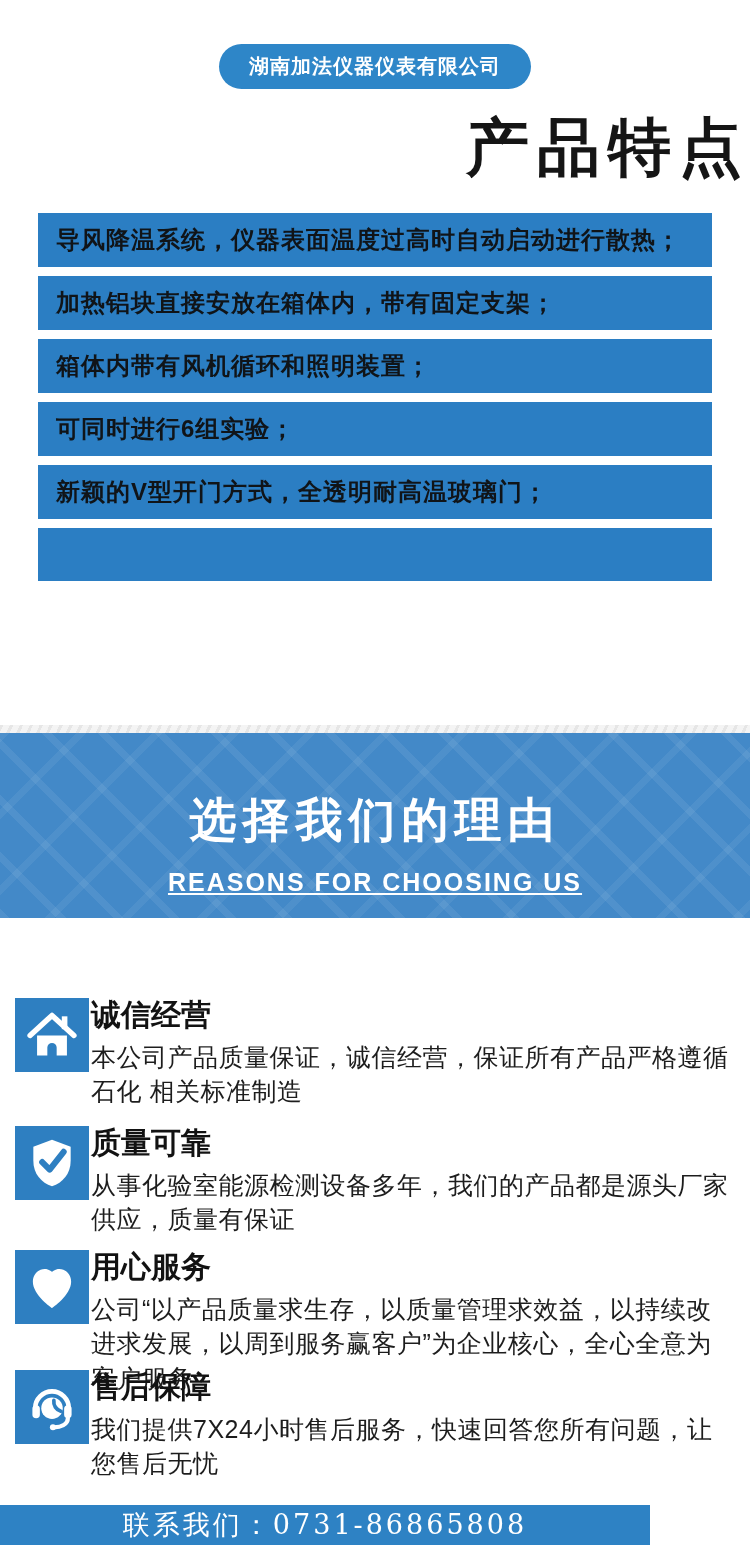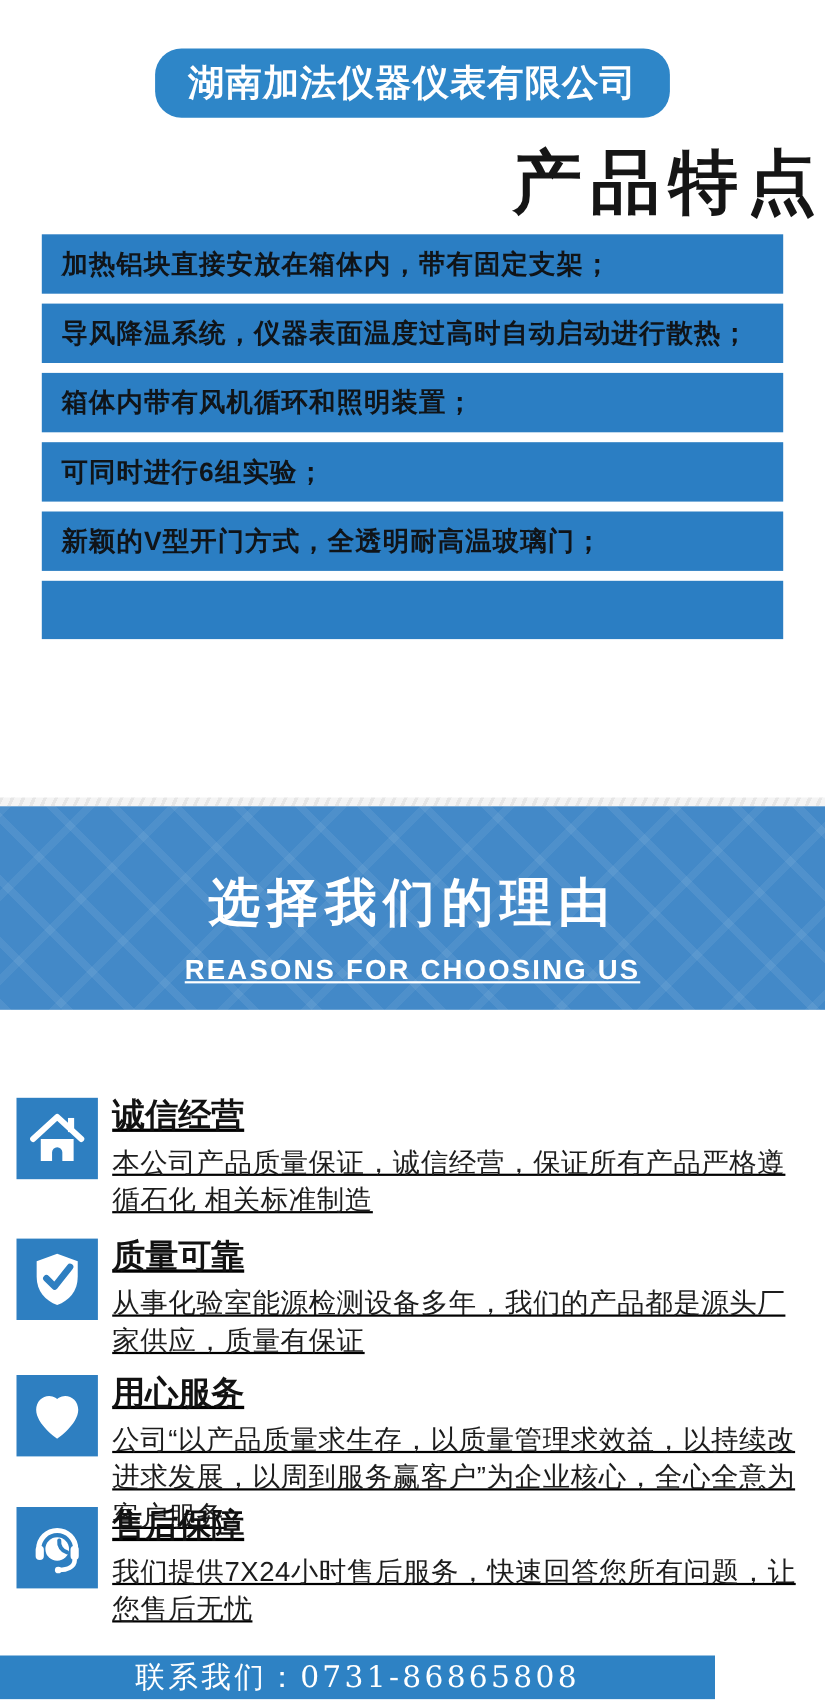--- a/index.html
+++ b/index.html
@@ -12,21 +12,21 @@
     overflow:hidden;
     font-family:"Liberation Sans", sans-serif;
   }
 
   
   .badge-pill {
     margin:44px auto 0 auto;
     width:max-content;
     background:#2e86c8;
     color:#ffffff;
-    font-size:33px;
+    font-size:20px;
     font-weight:bold;
     padding:9px 30px;
     border-radius:24px;
     letter-spacing:1px;
   }
   .page-title {
     margin-top:16px;
     text-align:right;
     color:#151515;
     font-size:63px;
@@ -85,21 +85,21 @@
   
   .reasons { position:absolute; top:998px; left:0; width:750px; }
   .reason-item { position:absolute; left:15px; width:720px; display:flex; }
   .reason-item .icon-box {
     flex:0 0 74px;
     width:74px; height:74px;
     background:#2e7fc1;
     display:flex; align-items:center; justify-content:center;
   }
   .reason-item .icon-box svg { width:56px; height:56px; }
-  .reason-item .text-col { margin-left:13px; width:640px;text-decoration:underline; }
+  .reason-item .text-col { margin-left:2px; width:640px; }
   .reason-item .r-title {
     font-size:30px;
     font-weight:bold;
     color:#121212;
     line-height:1.15;
   }
   .reason-item .r-body {
     margin-top:7px;
     font-size:25px;
     color:#1d1d1d;
@@ -128,24 +128,24 @@
 </head>
 <body>
 
 <div class="page">
 
   <div class="badge-pill">湖南加法仪器仪表有限公司</div>
   <div class="page-title">产品特点</div>
 
   <div class="features">
     <div class="feature-bar">
+        <span>导风降温系统，仪器表面温度过高时自动启动进行散热；</span>
+      </div>
+    <div class="feature-bar">
         <span>加热铝块直接安放在箱体内，带有固定支架；</span>
-      </div>
-    <div class="feature-bar">
-        <span>导风降温系统，仪器表面温度过高时自动启动进行散热；</span>
       </div>
     <div class="feature-bar">
         <span>箱体内带有风机循环和照明装置；</span>
       </div>
     <div class="feature-bar">
         <span>可同时进行6组实验；</span>
       </div>
     <div class="feature-bar">
         <span>新颖的V型开门方式，全透明耐高温玻璃门；</span>
       </div>

